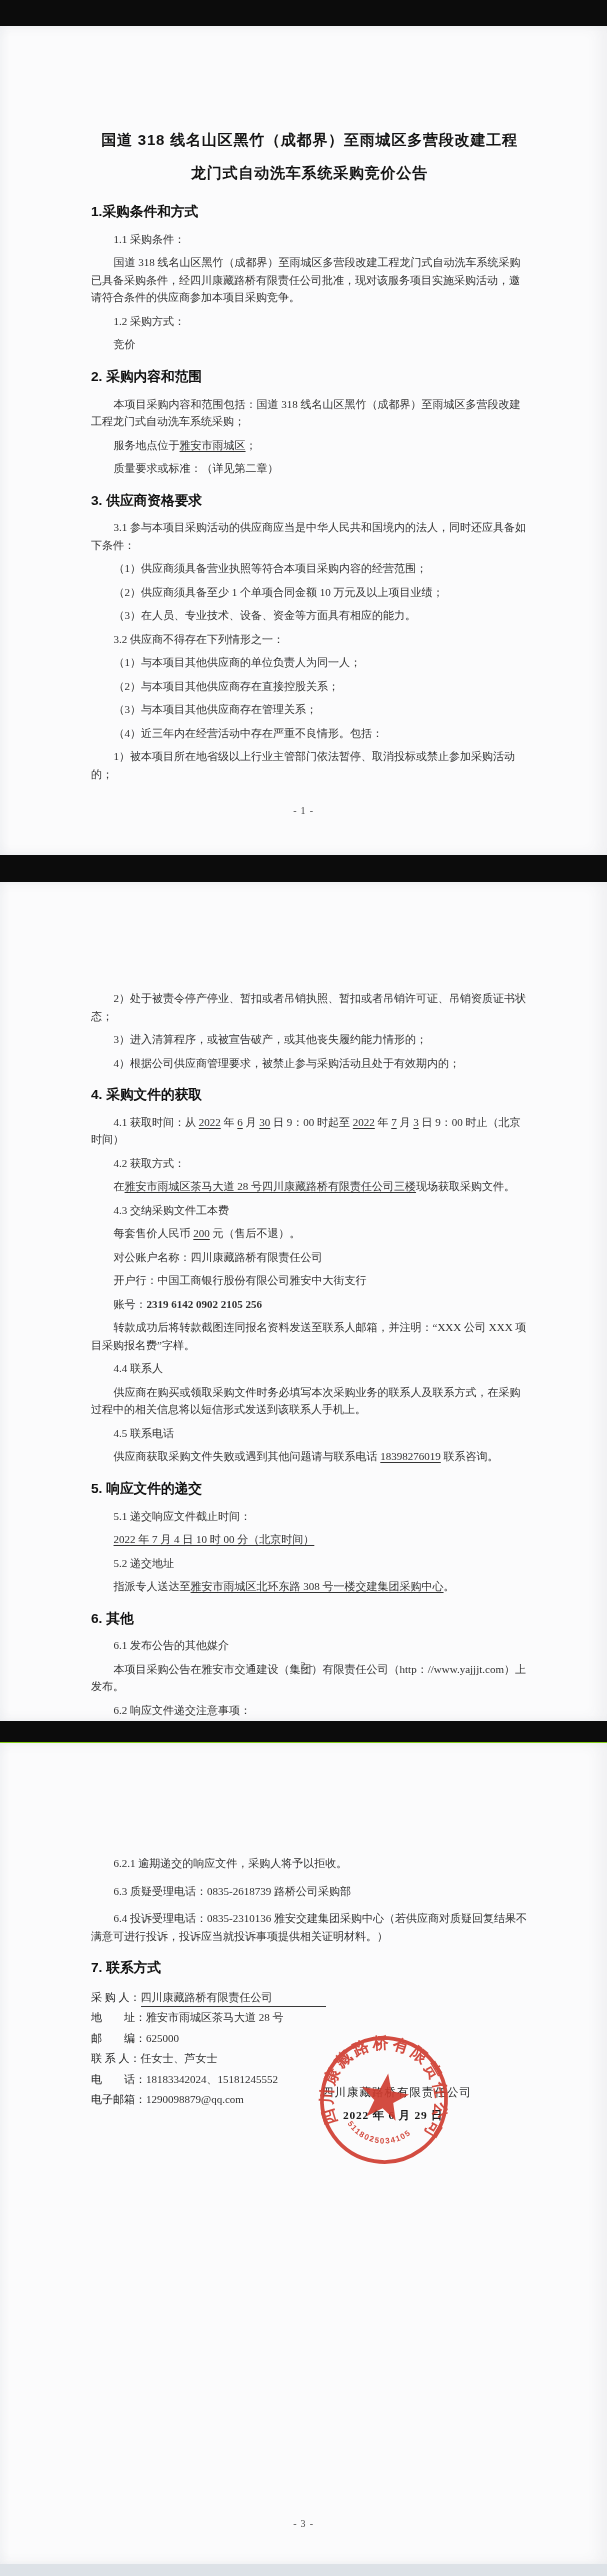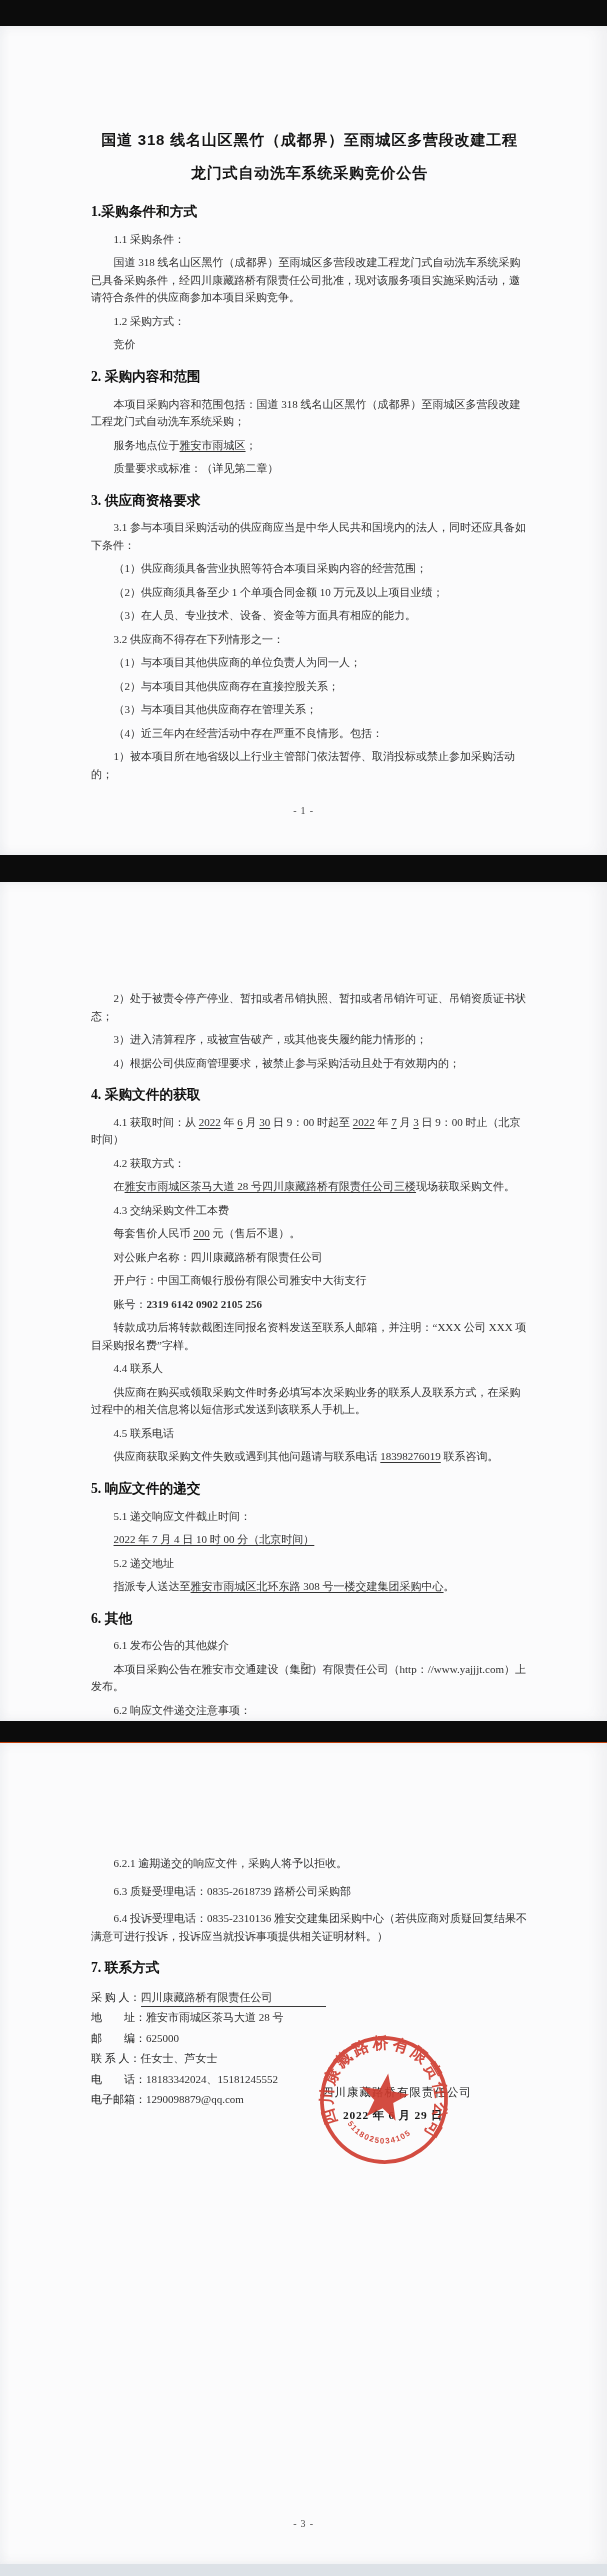--- a/index.html
+++ b/index.html
@@ -1,37 +1,37 @@
 <!DOCTYPE html>
 <html style="font-size:12px"><head>
 <meta charset="utf-8">
 <style>
   html,body{margin:0;padding:0;background:#e9ebee;}
-  .scan{position:relative;width:607px;height:2576px;margin:0 auto;background:#c2410c;
+  .scan{position:relative;width:607px;height:2576px;margin:0 auto;background:#84cc16;
         font-family:"Liberation Serif","DejaVu Serif",serif;color:#2f2f2f;overflow:hidden;}
   .band{position:absolute;left:0;width:100%;background:#0c0c0c;}
   .band-top{top:0;height:26px;}
   .band-mid1{top:855px;height:27px;}
   .band-mid2{top:1721px;height:21px;}
   .band-bottom{top:2564px;height:12px;background:#dde2e7;}
   .page{position:absolute;left:0;width:100%;background:#fbfbfc;
         box-shadow:inset -7.6px 0 13.7px rgba(60,70,90,.06),inset 4.6px 0 7.6px rgba(60,70,90,.04);}
   .page-1{top:26px;height:829px;}
   .page-2{top:882px;height:839px;}
   .page-3{top:1743px;height:821px;}
   .content{padding:0 79px 0 91px;}
   .page-1 .content{padding-top:97px;}
   .page-2 .content,.page-3 .content{padding-top:102px;}
   .doc-title{font-family:"Liberation Sans","DejaVu Sans",sans-serif;font-weight:700;
              text-align:center;font-size:15px;line-height:33px;color:#151515;
              letter-spacing:0.8px;margin:0 -10.6px 12px -10.6px;}
   .blk{text-align:left;}
   .blk-p{font-size:11px;line-height:17.5px;margin:6px 0;text-indent:2.05em;color:#333;}
   .page-3 .blk-p{margin:10px 0;}
-  .blk-h{font-family:Liberation Serif, serif;font-size:13.7px;font-weight:700;
+  .blk-h{font-family:Liberation Sans, sans-serif;font-size:13.7px;font-weight:700;
          line-height:20.5px;margin:13px 0 8.3px;color:#121212;text-indent:0;}
   .u{text-decoration:underline;text-underline-offset:2.3px;}
   .b{font-weight:700;}
   .page-footer{position:absolute;left:0;right:0;text-align:center;
                font-size:10px;color:#4a4a4a;letter-spacing:0.8px;}
   .page-1 .page-footer{bottom:39px;}
   .page-2 .page-footer{bottom:50px;}
   .page-3 .page-footer{bottom:35px;}
   .contact{margin-top:7.6px;}
   .contact-row{font-size:11px;line-height:20.5px;white-space:nowrap;}

